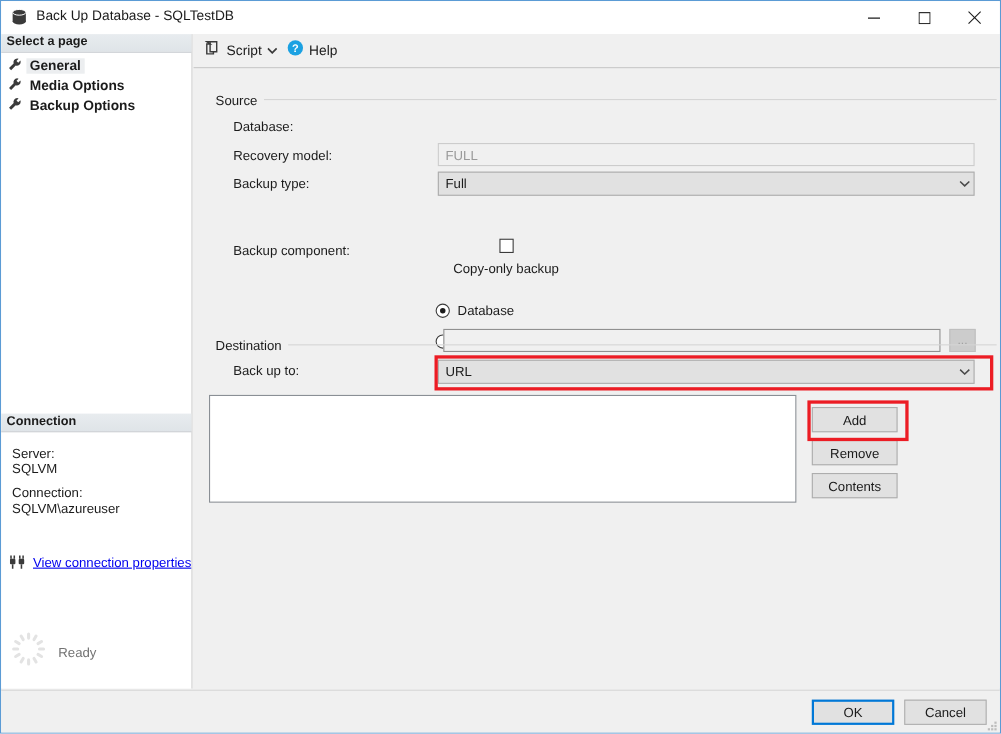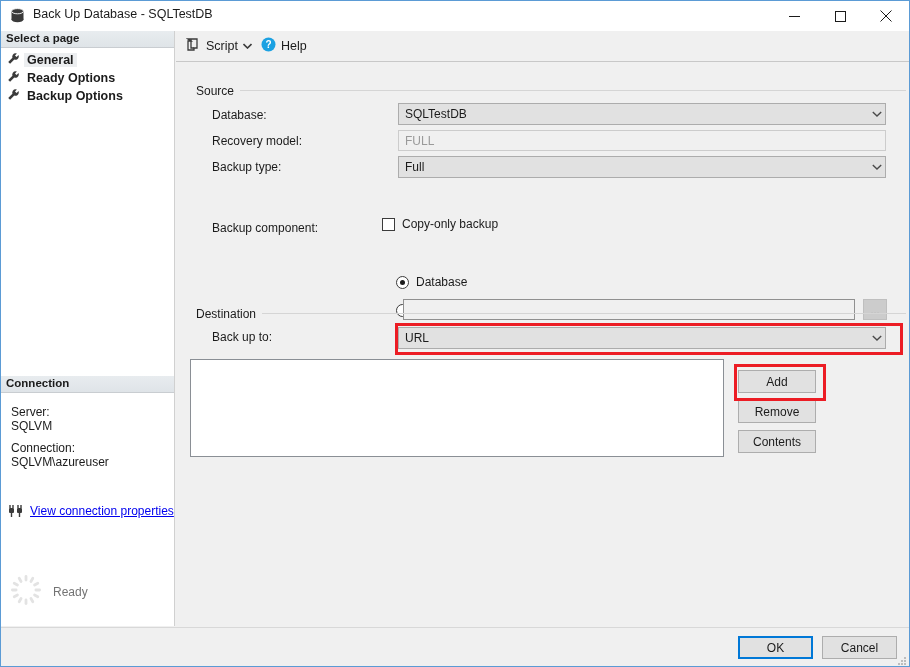--- a/index.html
+++ b/index.html
@@ -258,21 +258,21 @@
 
   .check-row, .radio-row {
     position: absolute;
     display: flex;
     align-items: center;
     gap: 7px;
     font-size: 12px;
     color: #1b1b1b;
     cursor: default;
   }
-  #chk-copyonly { left: 206px; top: 186px; }
+  #chk-copyonly { left: 236px; top: 186px; flex-direction: column; }
   #rad-database { left: 220px; top: 244px; }
   #rad-files    { left: 220px; top: 272px; }
   .cbox {
     width: 13px; height: 13px;
     box-sizing: border-box;
     background: #ffffff;
     border: 1px solid #3b3b3b;
   }
   .rbox {
     width: 13px; height: 13px;
@@ -433,21 +433,21 @@
       </span>
       <span class="plabel">General</span>
     </div>
 
     <div class="page-item" id="page-media">
       <span class="wrench">
         <svg width="13" height="13" viewBox="0 0 13 13">
           <path d="M8.6 1.2a3.4 3.4 0 0 0-3.2 4.5L1.2 9.9l1.9 1.9 4.2-4.2a3.4 3.4 0 0 0 4.5-3.2 3.4 3.4 0 0 0-.3-1.3L9.6 5 8 3.4l1.9-1.9a3.4 3.4 0 0 0-1.3-.3z" fill="#3b3b3b"></path>
         </svg>
       </span>
-      <span class="plabel">Ready Options</span>
+      <span class="plabel">Media Options</span>
     </div>
 
     <div class="page-item" id="page-backup">
       <span class="wrench">
         <svg width="13" height="13" viewBox="0 0 13 13">
           <path d="M8.6 1.2a3.4 3.4 0 0 0-3.2 4.5L1.2 9.9l1.9 1.9 4.2-4.2a3.4 3.4 0 0 0 4.5-3.2 3.4 3.4 0 0 0-.3-1.3L9.6 5 8 3.4l1.9-1.9a3.4 3.4 0 0 0-1.3-.3z" fill="#3b3b3b"></path>
         </svg>
       </span>
       <span class="plabel">Backup Options</span>
     </div>
@@ -520,28 +520,20 @@
           </svg>
         </span>
         <span id="help-label">Help</span>
       </div>
     </div>
 
     <div class="group-label" id="src-label">Source</div>
     <div class="group-rule" id="src-rule"></div>
 
     <div class="field-label" id="lbl-database">Database:</div>
-    <div class="combo" id="cmb-database">
-      <span class="cval">SQLTestDB</span>
-      <span class="carrow">
-        <svg width="10" height="6" viewBox="0 0 10 6">
-            <path d="M0.8 1 L5 5 L9.2 1" fill="none" stroke="#4a4a4a" stroke-width="1.4"></path>
-          </svg>
-      </span>
-    </div>
 
     <div class="field-label" id="lbl-recovery">Recovery model:</div>
     <div id="txt-recovery">
       <span>FULL</span>
     </div>
 
     <div class="field-label" id="lbl-backuptype">Backup type:</div>
     <div class="combo" id="cmb-backuptype">
       <span class="cval">Full</span>
       <span class="carrow">

